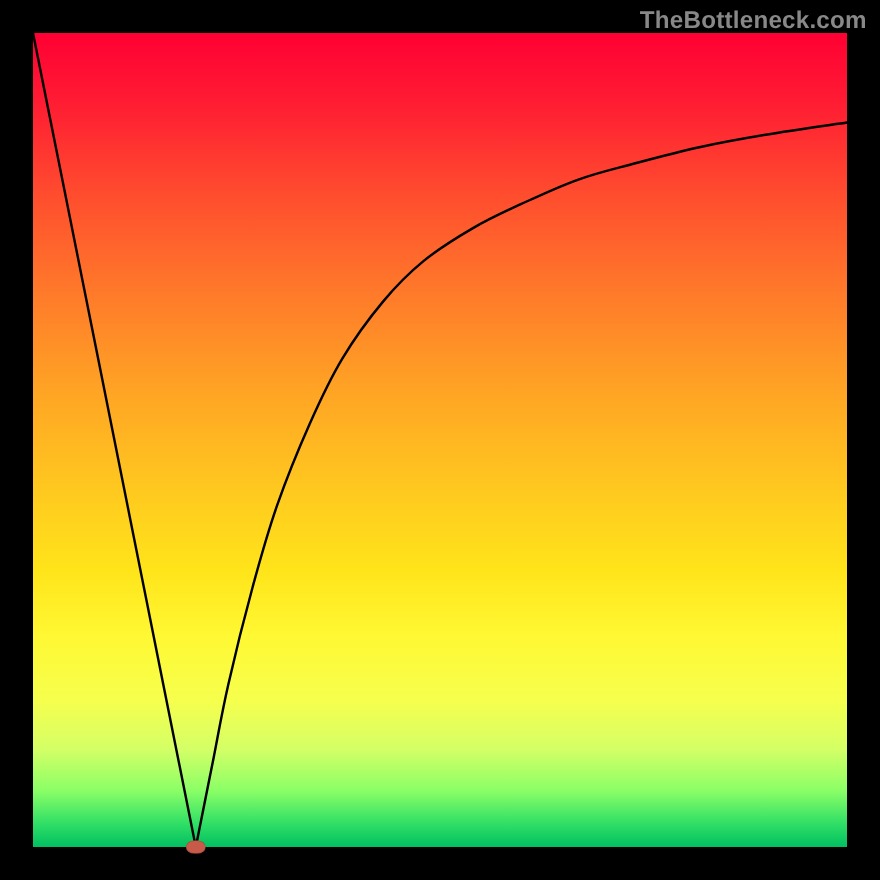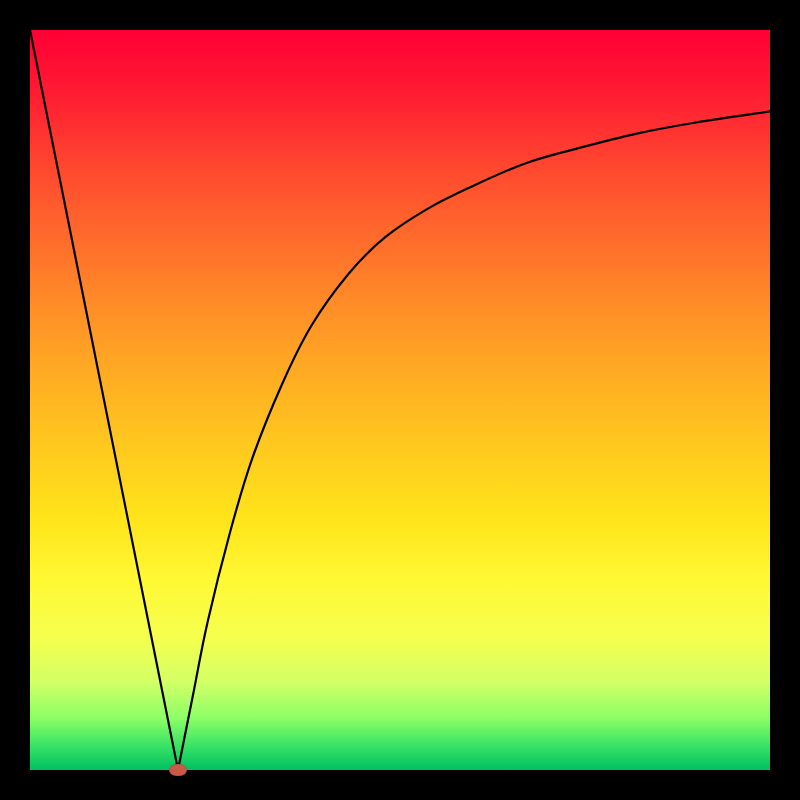--- a/index.html
+++ b/index.html
@@ -76,20 +76,21 @@
     stroke-width: 2.2;
     stroke-linejoin: round;
     stroke-linecap: round;
   }
 </style>
 </head>
 <body>
 
 <div class="frame">
 
+  <div class="watermark">TheBottleneck.com</div>
 
   <div class="plot-area">
 
     <svg class="curve" viewBox="0 0 740 740" preserveAspectRatio="none">
       <path id="curve-path" d="M 0 0 L 14.80 74.00 L 29.60 148.00 L 44.40 222.00 L 59.20 296.00 L 74.00 370.00 L 88.80 444.00 L 103.60 518.00 L 118.40 592.00 L 133.20 666.00 L 140.60 703.00 L 148.00 740.00 C 150.66 726.68 157.47 692.64 162.80 666.00 C 168.13 639.36 170.94 621.30 177.60 592.00 C 184.26 562.70 191.81 532.50 199.80 503.20 C 207.79 473.90 212.68 455.84 222.00 429.20 C 231.32 402.56 240.94 379.18 251.60 355.20 C 262.26 331.22 269.21 315.98 281.20 296.00 C 293.19 276.02 304.88 260.18 318.20 244.20 C 331.52 228.22 340.55 219.19 355.20 207.20 C 369.85 195.21 383.62 186.92 399.60 177.60 C 415.58 168.28 426.68 163.39 444.00 155.40 C 461.32 147.41 477.15 139.86 495.80 133.20 C 514.45 126.54 527.62 123.73 547.60 118.40 C 567.58 113.07 585.49 108.26 606.80 103.60 C 628.11 98.94 642.02 96.50 666.00 92.50 C 689.98 88.50 726.68 83.40 740.00 81.40"></path>
     </svg>
 
     <div class="marker" id="min-marker" style="left: 148px; top: 740px;"></div>
   </div>
 </div>

